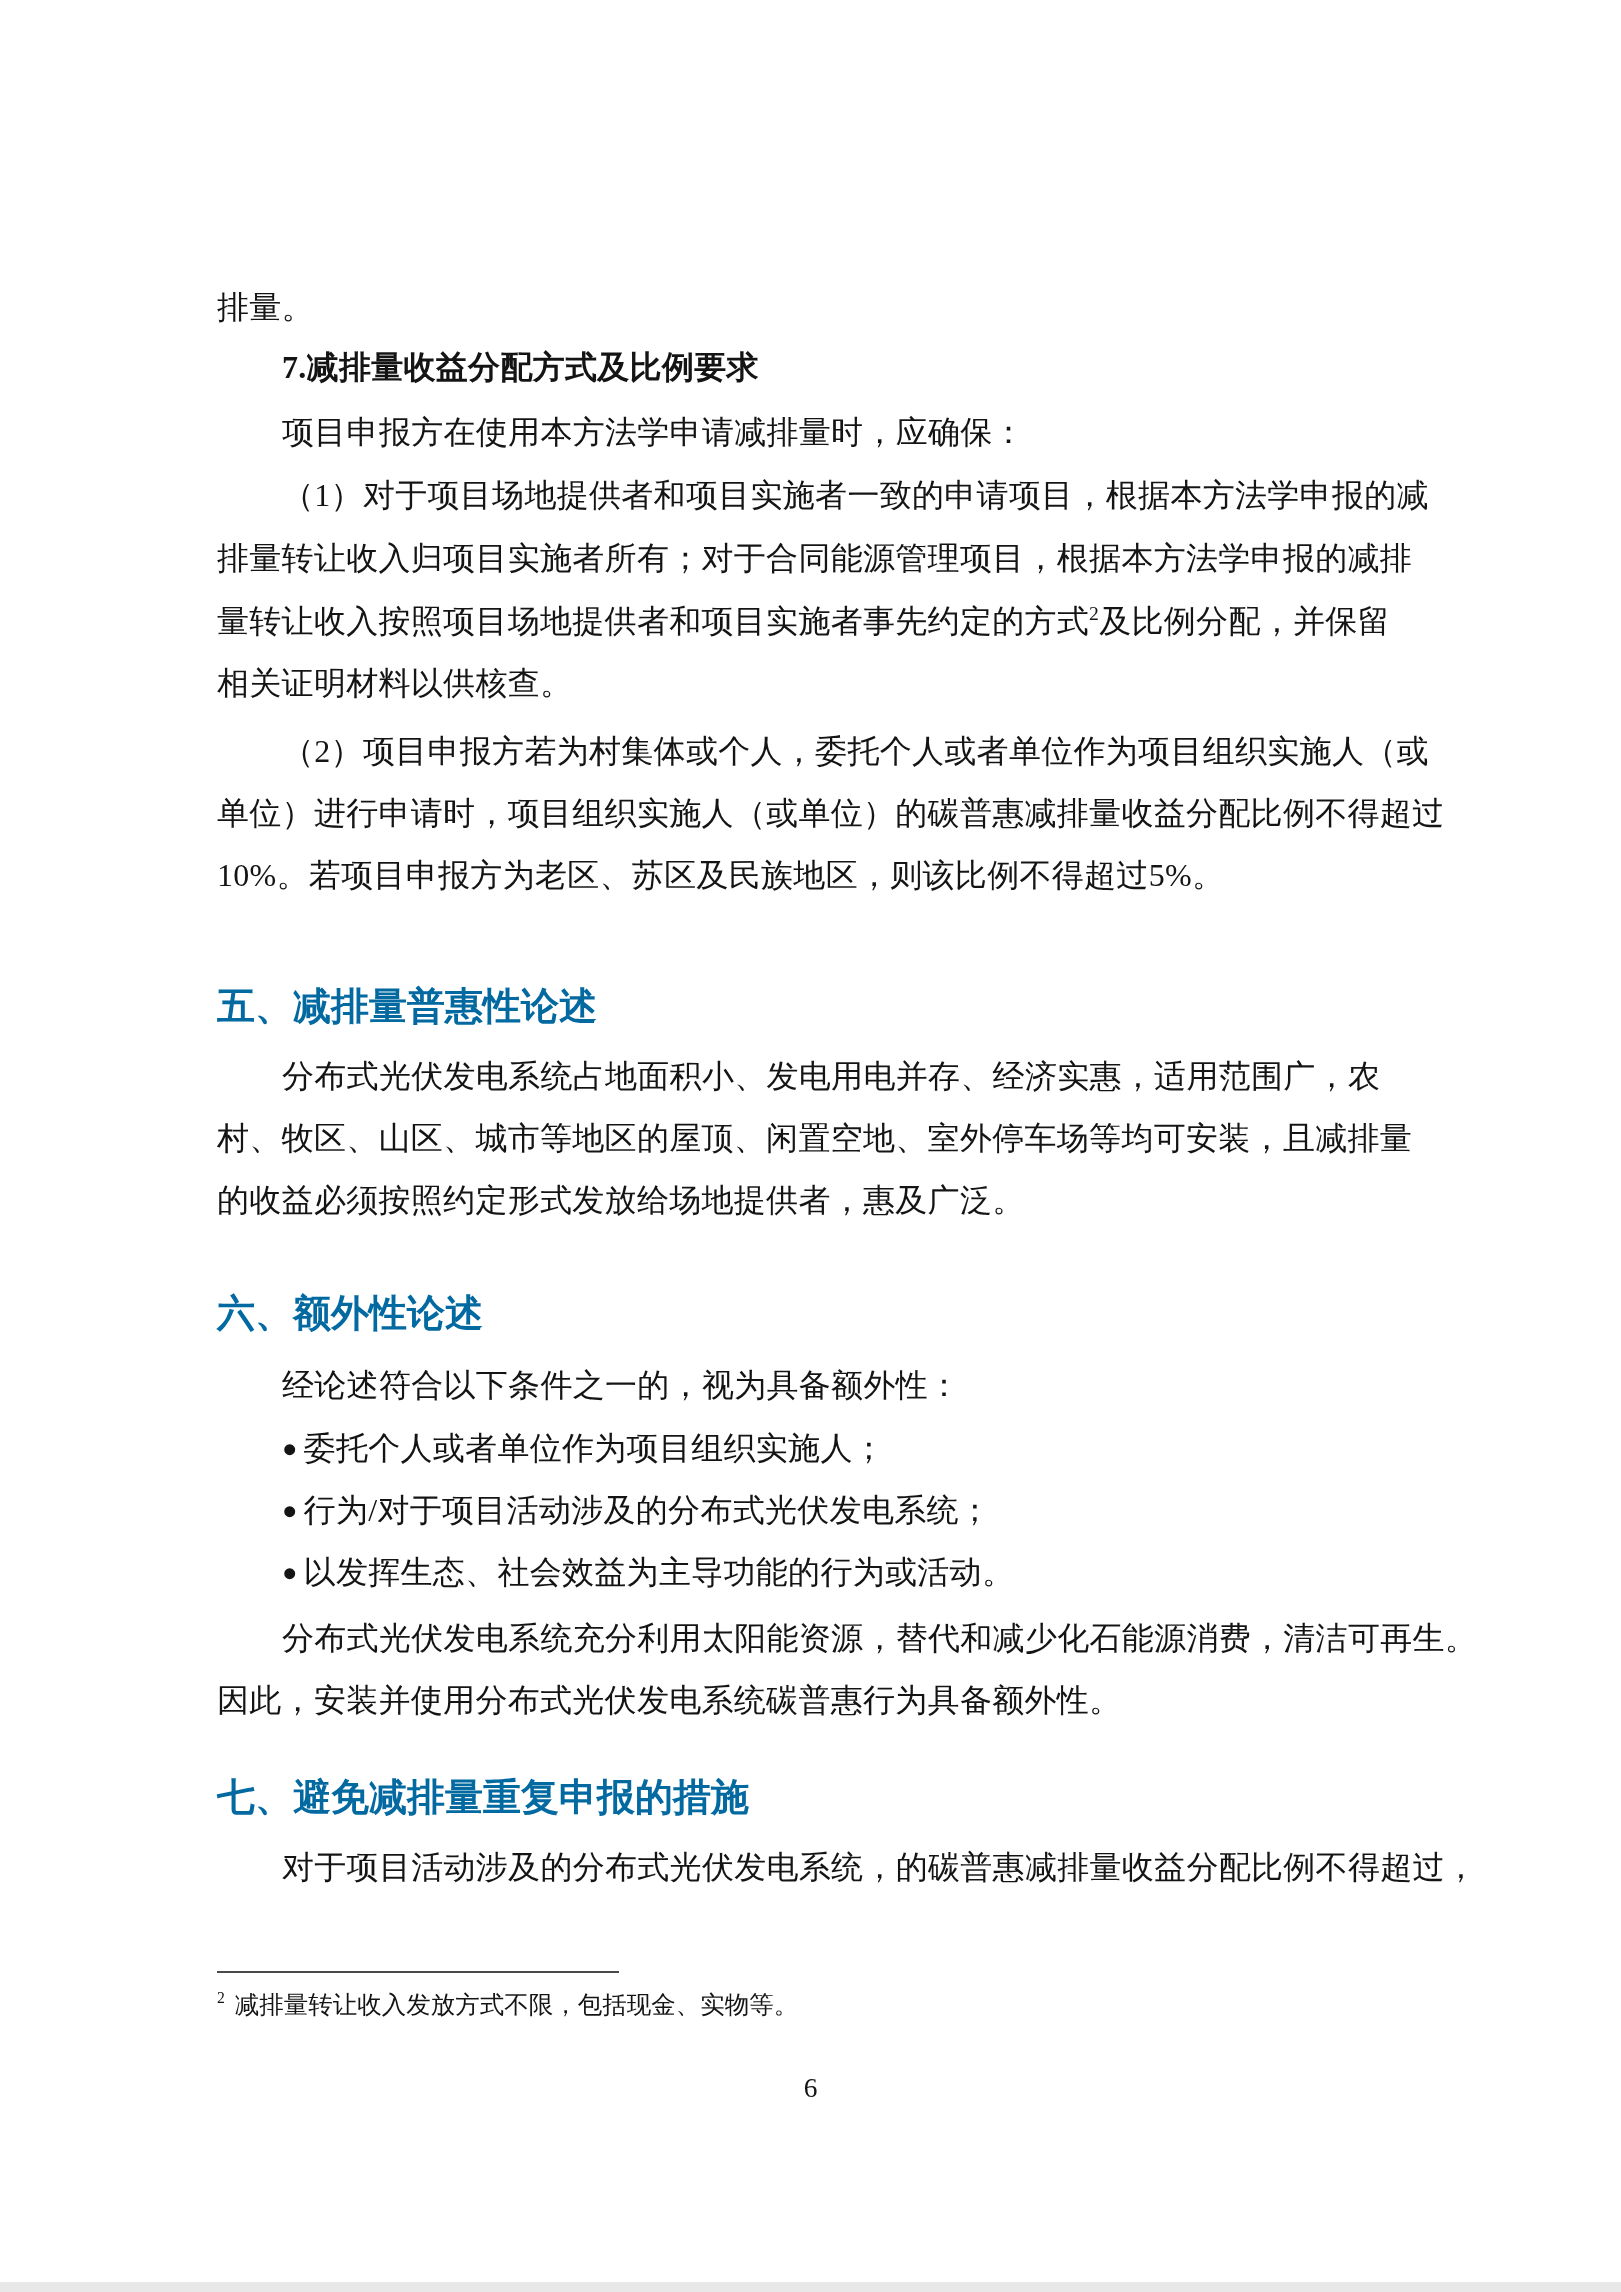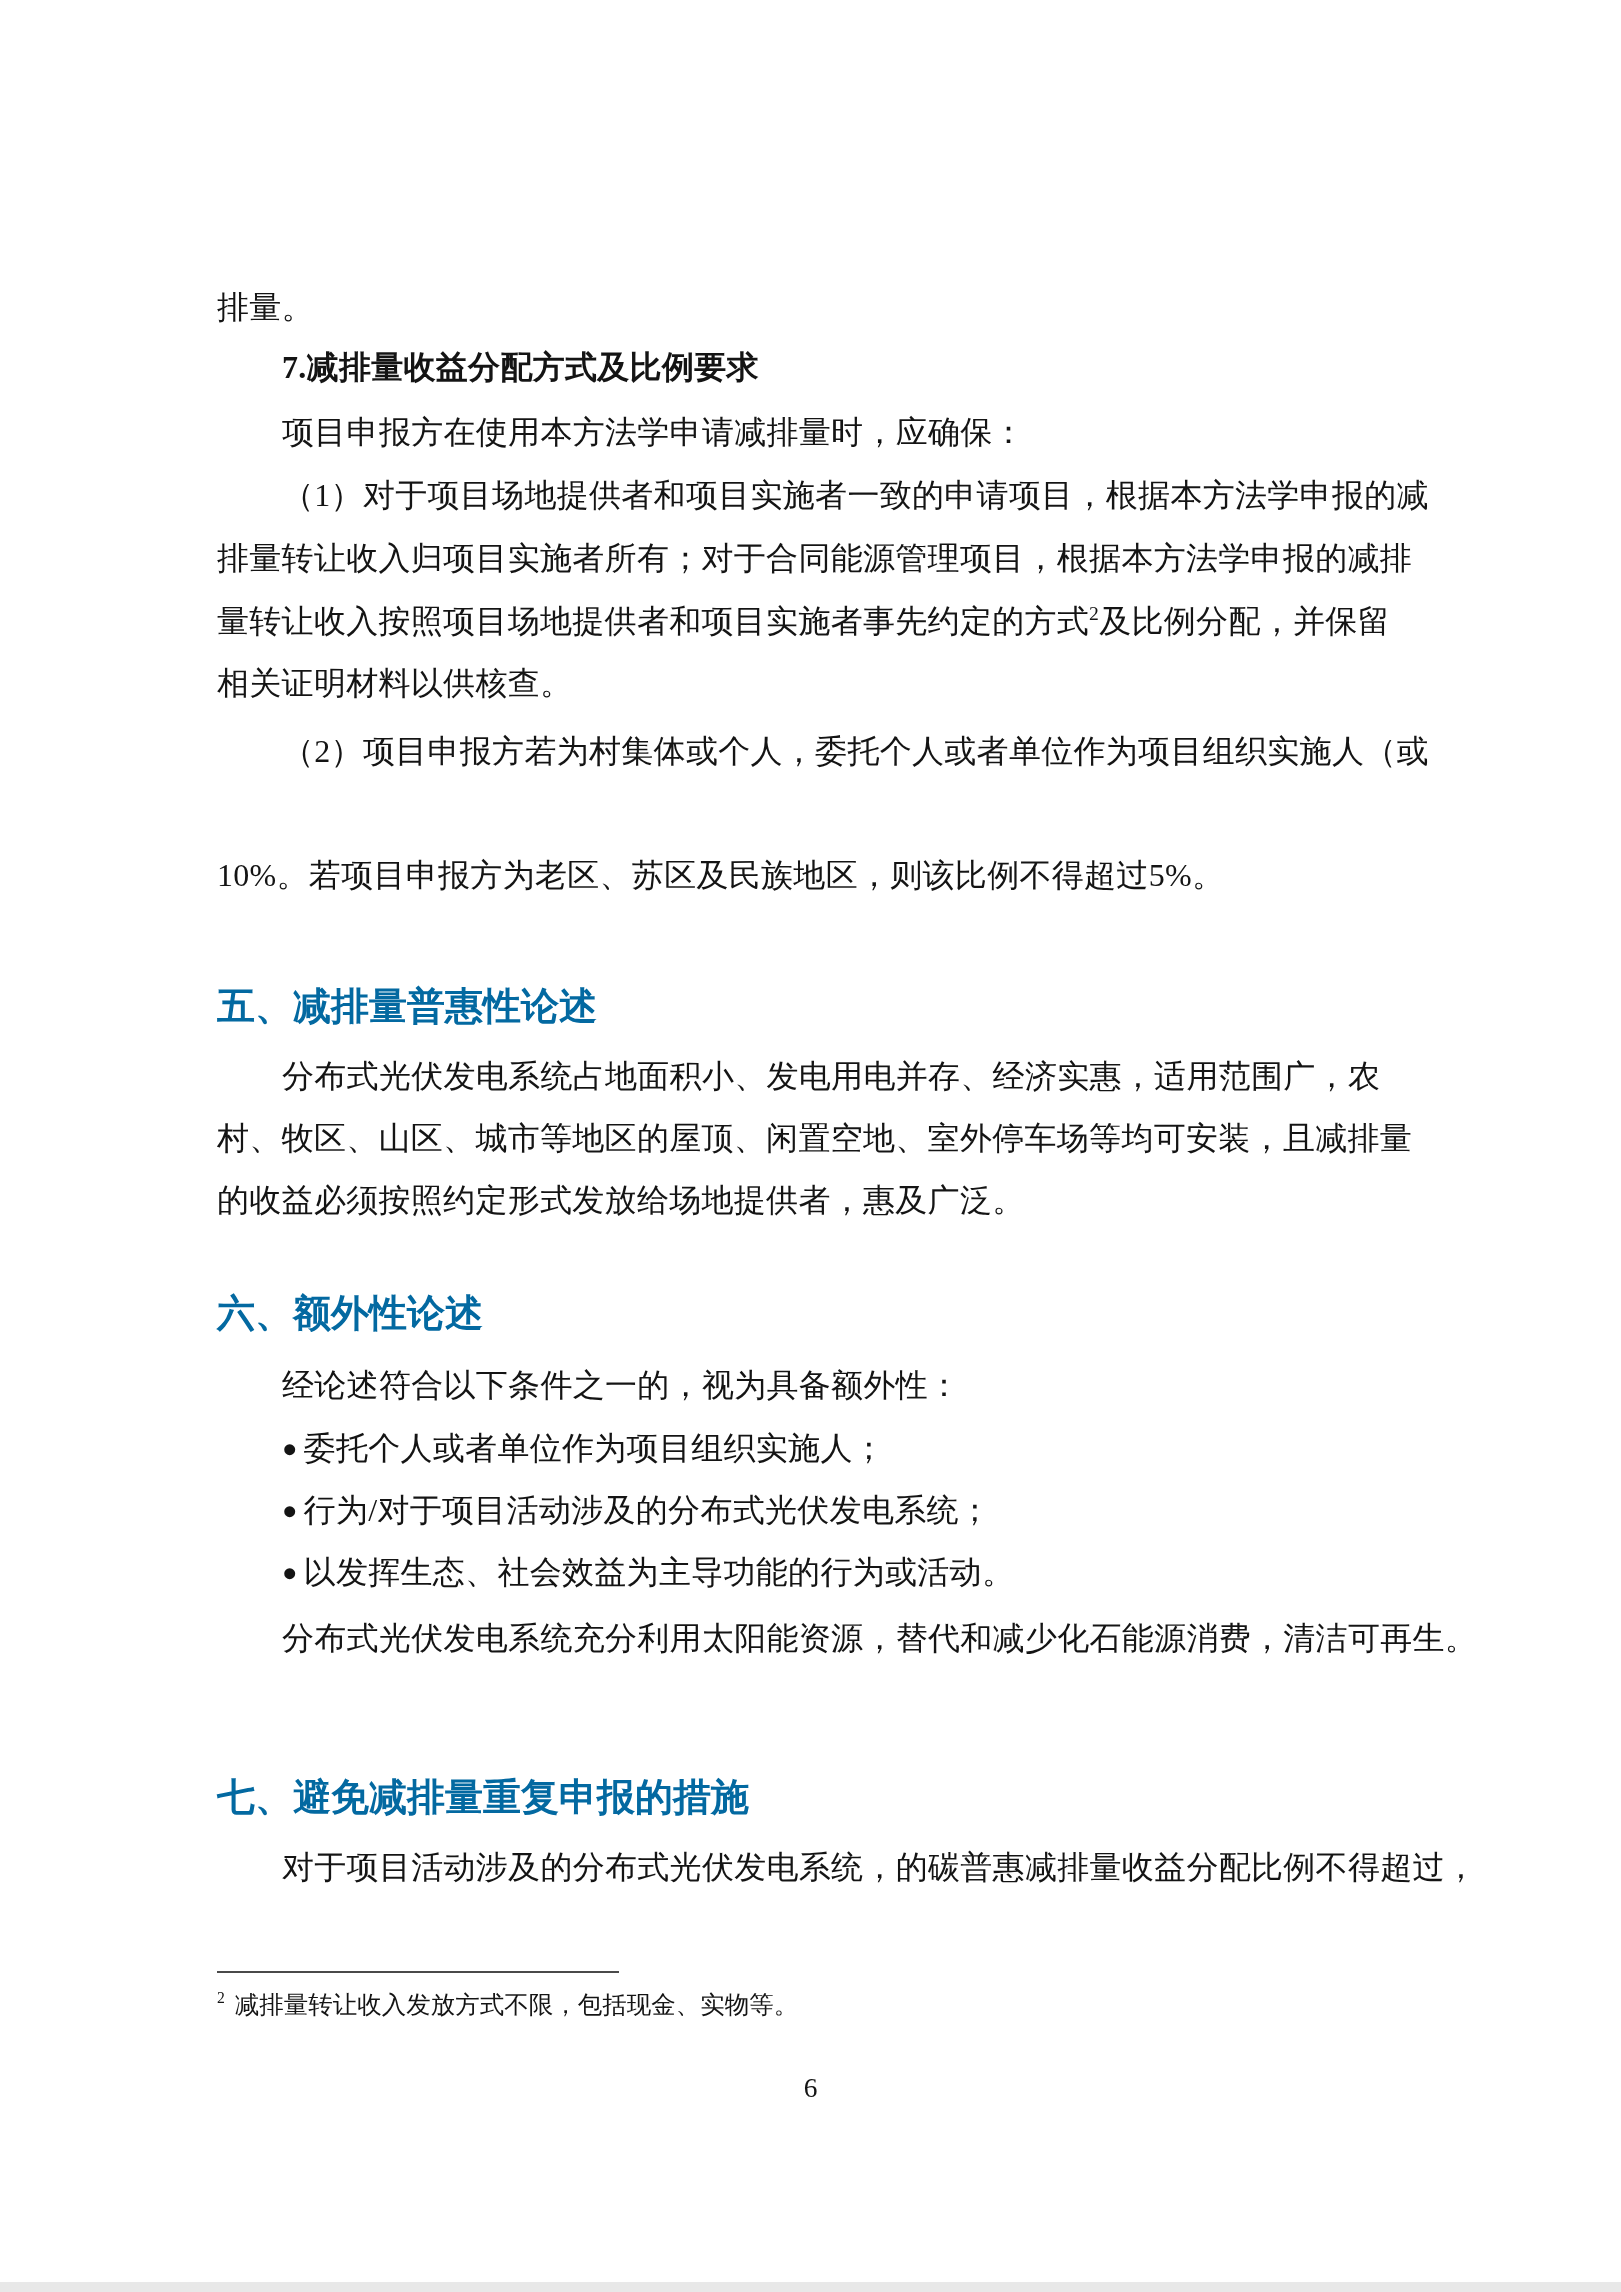--- a/index.html
+++ b/index.html
@@ -90,20 +90,21 @@
   <p class="line indent bold-sub" style="top:351px">7.减排量收益分配方式及比例要求</p>
 
   <p class="line indent" style="top:416px">项目申报方在使用本方法学申请减排量时，应确保：</p>
 
   <p class="line indent" style="top:479px">（1）对于项目场地提供者和项目实施者一致的申请项目，根据本方法学申报的减</p>
   <p class="line" style="top:542px">排量转让收入归项目实施者所有；对于合同能源管理项目，根据本方法学申报的减排</p>
   <p class="line" style="top:605px"><span>量转让收入按照项目场地提供者和项目实施者事先约定的方式</span><sup class="note-ref">2</sup><span>及比例分配，并保留</span></p>
   <p class="line" style="top:667px">相关证明材料以供核查。</p>
 
   <p class="line indent" style="top:735px">（2）项目申报方若为村集体或个人，委托个人或者单位作为项目组织实施人（或</p>
+  <p class="line" style="top:797px">单位）进行申请时，项目组织实施人（或单位）的碳普惠减排量收益分配比例不得超过</p>
   <p class="line" style="top:859px">10%。若项目申报方为老区、苏区及民族地区，则该比例不得超过5%。</p>
 
   <h2 class="sec-heading" style="top:987px">五、减排量普惠性论述</h2>
   <p class="line indent" style="top:1060px">分布式光伏发电系统占地面积小、发电用电并存、经济实惠，适用范围广，农</p>
   <p class="line" style="top:1122px">村、牧区、山区、城市等地区的屋顶、闲置空地、室外停车场等均可安装，且减排量</p>
   <p class="line" style="top:1184px">的收益必须按照约定形式发放给场地提供者，惠及广泛。</p>
 
   <h2 class="sec-heading" style="top:1294px">六、额外性论述</h2>
   <p class="line indent" style="top:1369px">经论述符合以下条件之一的，视为具备额外性：</p>
 
@@ -114,20 +115,21 @@
   <p class="line indent bullet-line" style="top:1494px">
       <span class="bullet-glyph">●</span>
       <span>行为/对于项目活动涉及的分布式光伏发电系统；</span>
     </p>
   <p class="line indent bullet-line" style="top:1556px">
       <span class="bullet-glyph">●</span>
       <span>以发挥生态、社会效益为主导功能的行为或活动。</span>
     </p>
 
   <p class="line indent" style="top:1622px">分布式光伏发电系统充分利用太阳能资源，替代和减少化石能源消费，清洁可再生。</p>
+  <p class="line" style="top:1684px">因此，安装并使用分布式光伏发电系统碳普惠行为具备额外性。</p>
 
   <h2 class="sec-heading" style="top:1778px">七、避免减排量重复申报的措施</h2>
   <p class="line indent" style="top:1851px">对于项目活动涉及的分布式光伏发电系统，的碳普惠减排量收益分配比例不得超过，</p>
 
   <div class="footnote-rule"></div>
   <p class="footnote"><sup class="fn-marker">2</sup><span>减排量转让收入发放方式不限，包括现金、实物等。</span></p>
 
   <p class="page-number">6</p>
 
 </div>

